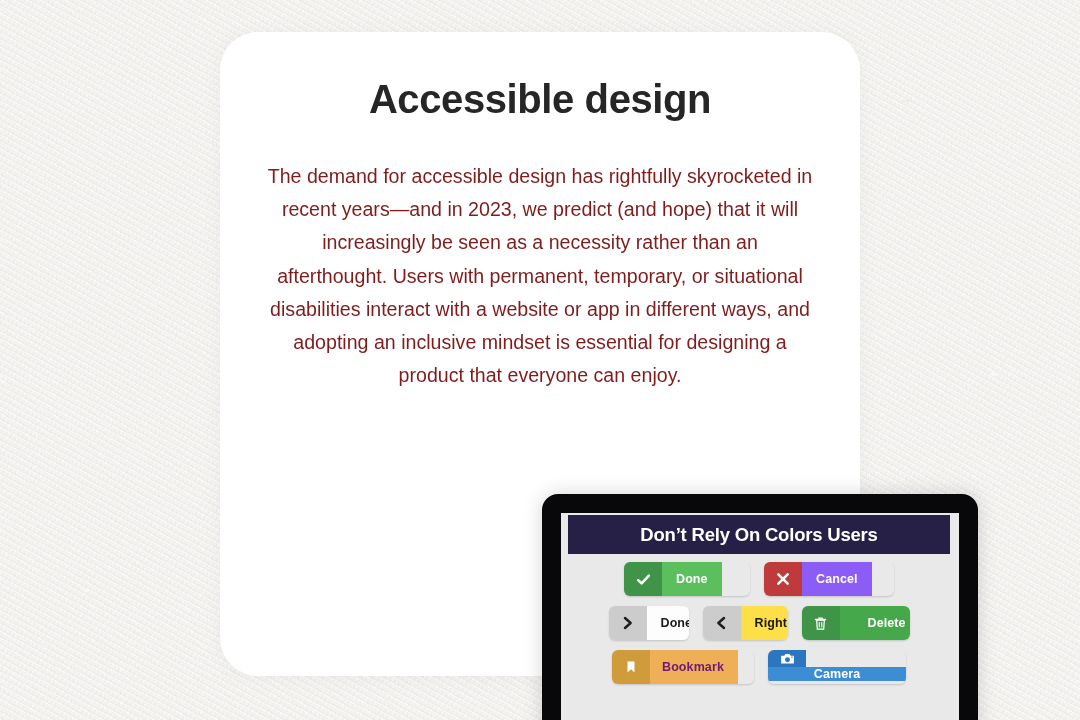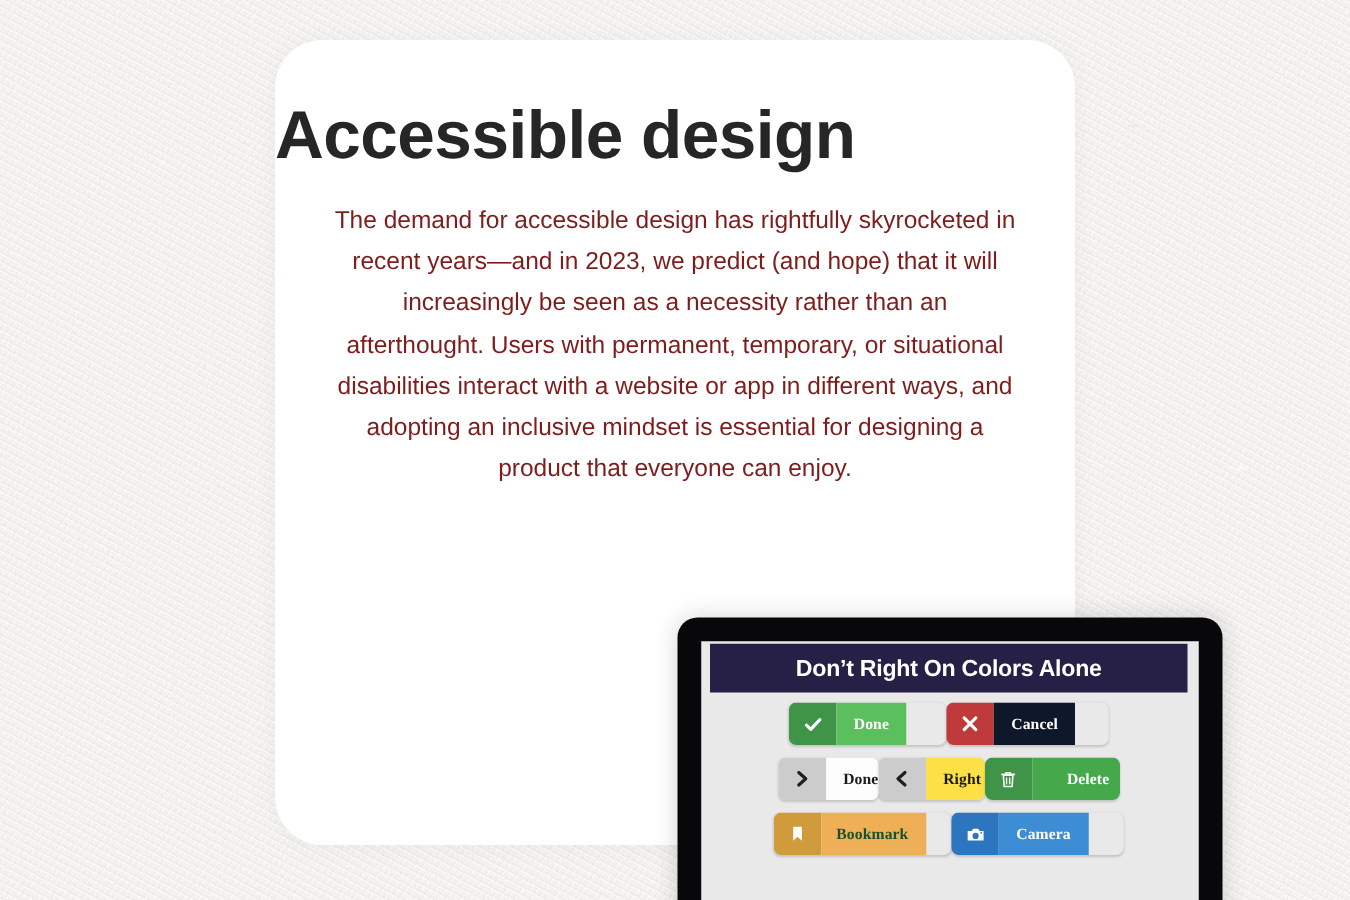--- a/index.html
+++ b/index.html
@@ -47,21 +47,22 @@
     height: 644px;
     background: #ffffff;
     border-radius: 38px;
     box-shadow: 0 2px 18px rgba(120,118,112,0.07);
   }
 
   #page-title {
     position: absolute;
     left: 0; right: 0;
     top: 45px;
-    font-size: 54px;
+    text-align: center;
+    font-size: 40px;
     font-weight: bold;
     letter-spacing: -0.4px;
     color: #262626;
   }
 
   #body-paragraph {
     position: absolute;
     left: 46px;
     right: 46px;
     top: 128px;
@@ -117,22 +118,22 @@
     top: 49px;
     width: 382px;
     padding: 0 0 0 0;
     display: flex;
     flex-direction: column;
     gap: 10px;
     align-items: center;
   }
   .button-row {
     display: flex;
-    justify-content: center;
-    font-family: Liberation Serif, serif;
+    gap: 14px;
+    justify-content: center;
   }
 
   
   .pill {
     display: flex;
     align-items: stretch;
     height: 34px;
     border-radius: 6px;
     overflow: hidden;
     box-shadow: 0 1px 2px rgba(0,0,0,0.16);
@@ -155,59 +156,59 @@
   }
   .pill svg { display: block; }
 
   
   .pill.done    { width: 126px; }
   .pill.cancel  { width: 130px; }
   .pill.left    { width:  80px; }
   .pill.right   { width:  85px; }
   .pill.delete  { width: 108px; }
   .pill.bookmark{ width: 142px; }
-  .pill.camera  { width: 138px; }
+  .pill.camera  { width: 138px; flex-direction: column; }
 
   .done   .icon-pane  { background: #3f9447; }
   .done   .label-pane { background: #5bbf5d; color: #ffffff; }
 
   .cancel .icon-pane  { background: #bf3a3a; }
-  .cancel .label-pane { background: #0f172a; color: #ffffff; }
+  .cancel .label-pane { background: #8b5cf6; color: #ffffff; }
 
   .left   .icon-pane  { background: #cccccc; }
   .left   .label-pane { background: #fdfdfd; color: #1a1a1a; }
 
   .right  .icon-pane  { background: #cccccc; }
   .right  .label-pane { background: #fde047; color: #1a1a1a; }
 
   .delete .icon-pane  { background: #3f9447; }
   .delete .label-pane { background: #45a94c; color: #ffffff; padding-left: 28px; }
 
   .bookmark .icon-pane  { background: #d09b3a; }
-  .bookmark .label-pane { background: #efaf56; color: #14532d; padding-left: 12px; }
+  .bookmark .label-pane { background: #efaf56; color: #701a75; padding-left: 12px; }
 
   .camera .icon-pane  { background: #2b76be; }
   .camera .label-pane { background: #3d8dd4; color: #ffffff; }
 </style>
 </head>
 <body>
 
 <div id="paper-texture"></div>
 
 <div id="content-card">
 
   <h1 id="page-title">Accessible design</h1>
 
   <p id="body-paragraph">The demand for accessible design has rightfully skyrocketed in recent years—and in 2023, we predict (and hope) that it will increasingly be seen as a necessity rather than an afterthought. Users with permanent, temporary, or situational disabilities interact with a website or app in different ways, and adopting an inclusive mindset is essential for designing a product that everyone can enjoy.</p>
 
   <div id="tablet-device">
     <div id="tablet-screen">
 
       <div id="screen-header">
-        <span id="screen-header-title">Don’t Right On Colors Alone</span>
+        <span id="screen-header-title">Don’t Rely On Colors Users</span>
       </div>
 
       <div id="button-grid">
 
         <div class="button-row">
 
           <div class="pill done">
             <span class="icon-pane">
               <svg width="17" height="17" viewBox="0 0 24 24" aria-hidden="true">
                 <path d="M4.5 12.8 L9.3 17.6 L19.6 6.6" fill="none" stroke="#ffffff" stroke-width="3.6" stroke-linecap="round" stroke-linejoin="round"></path>

